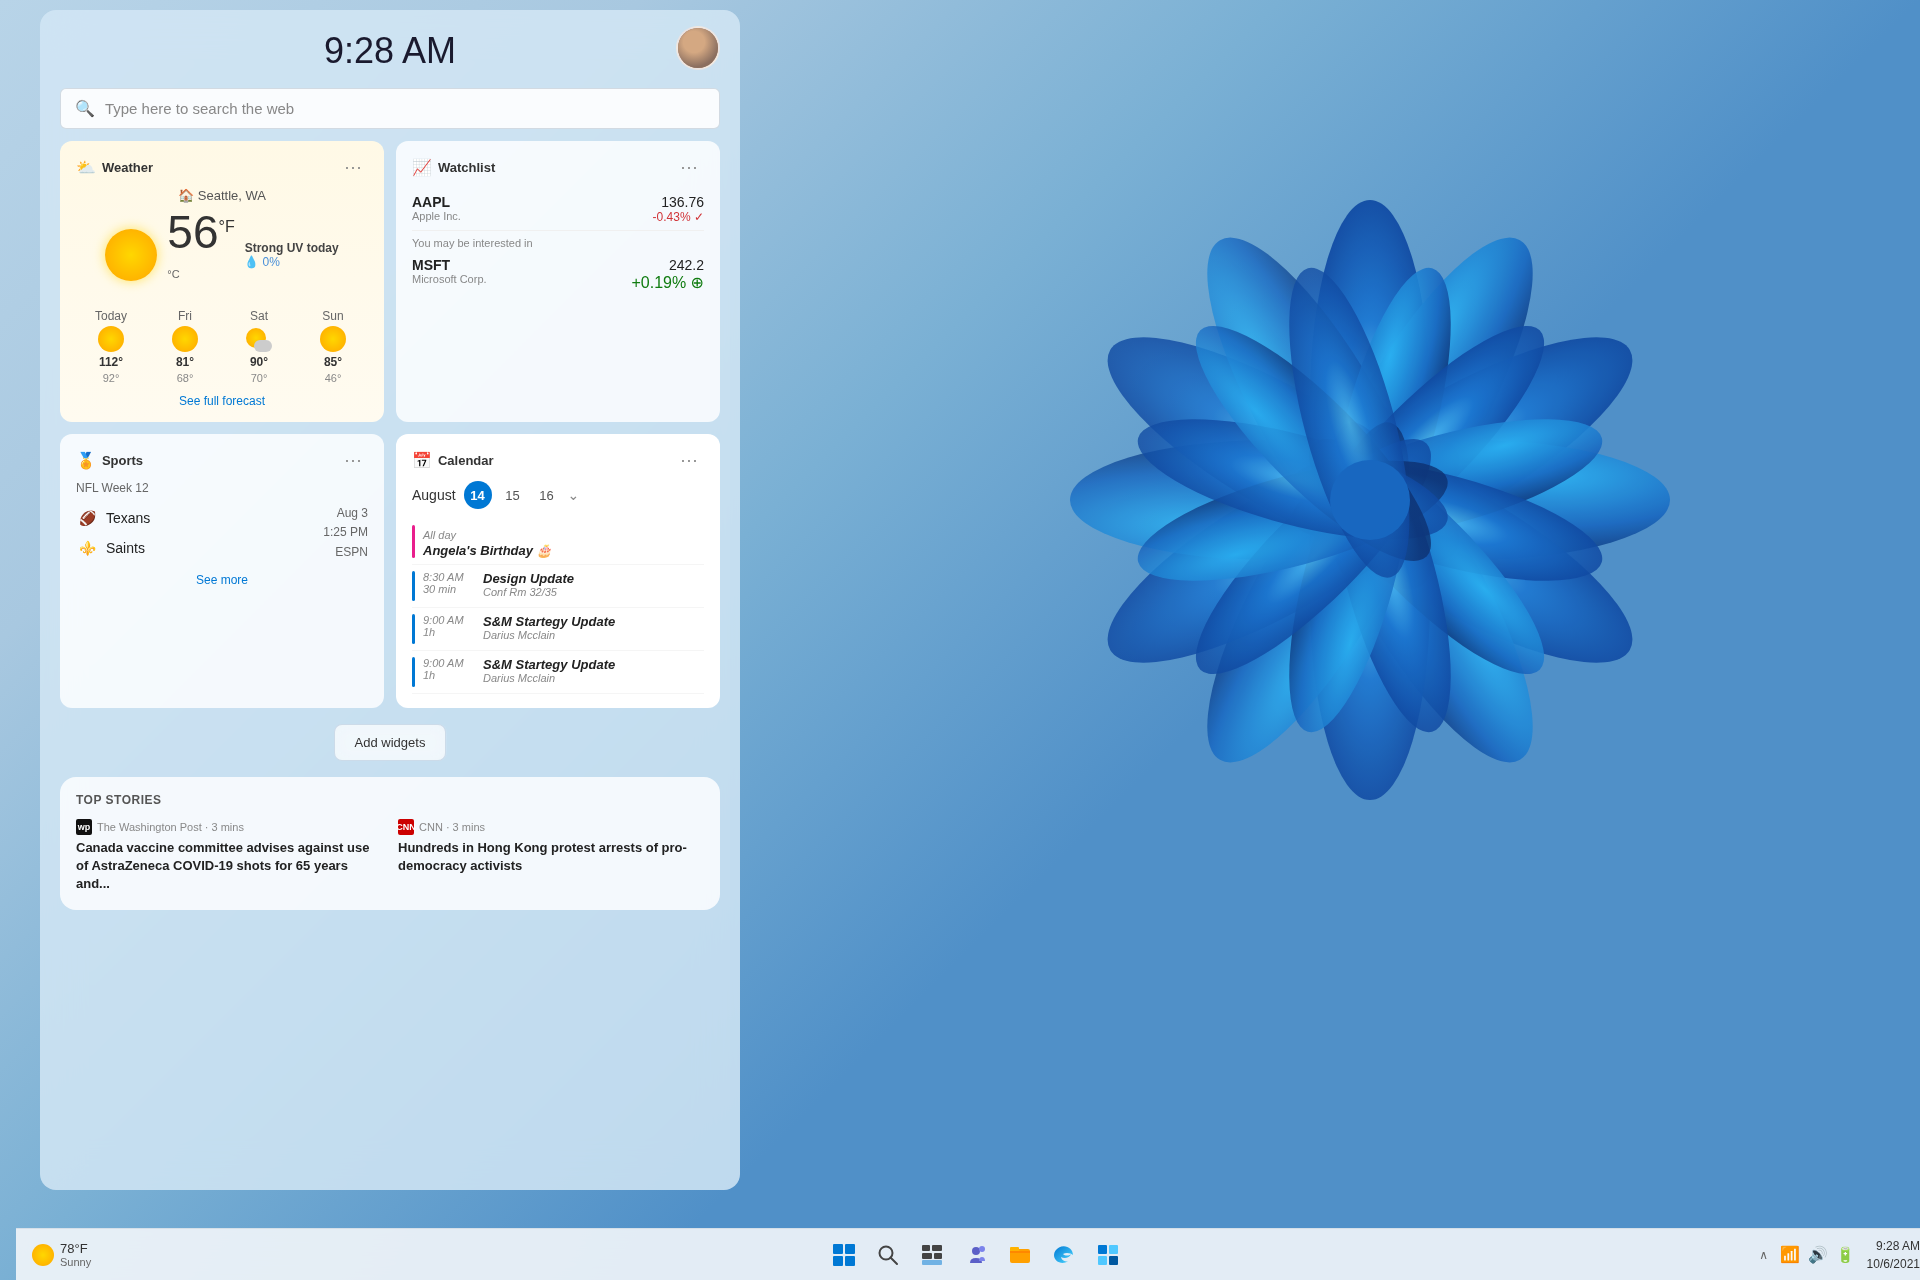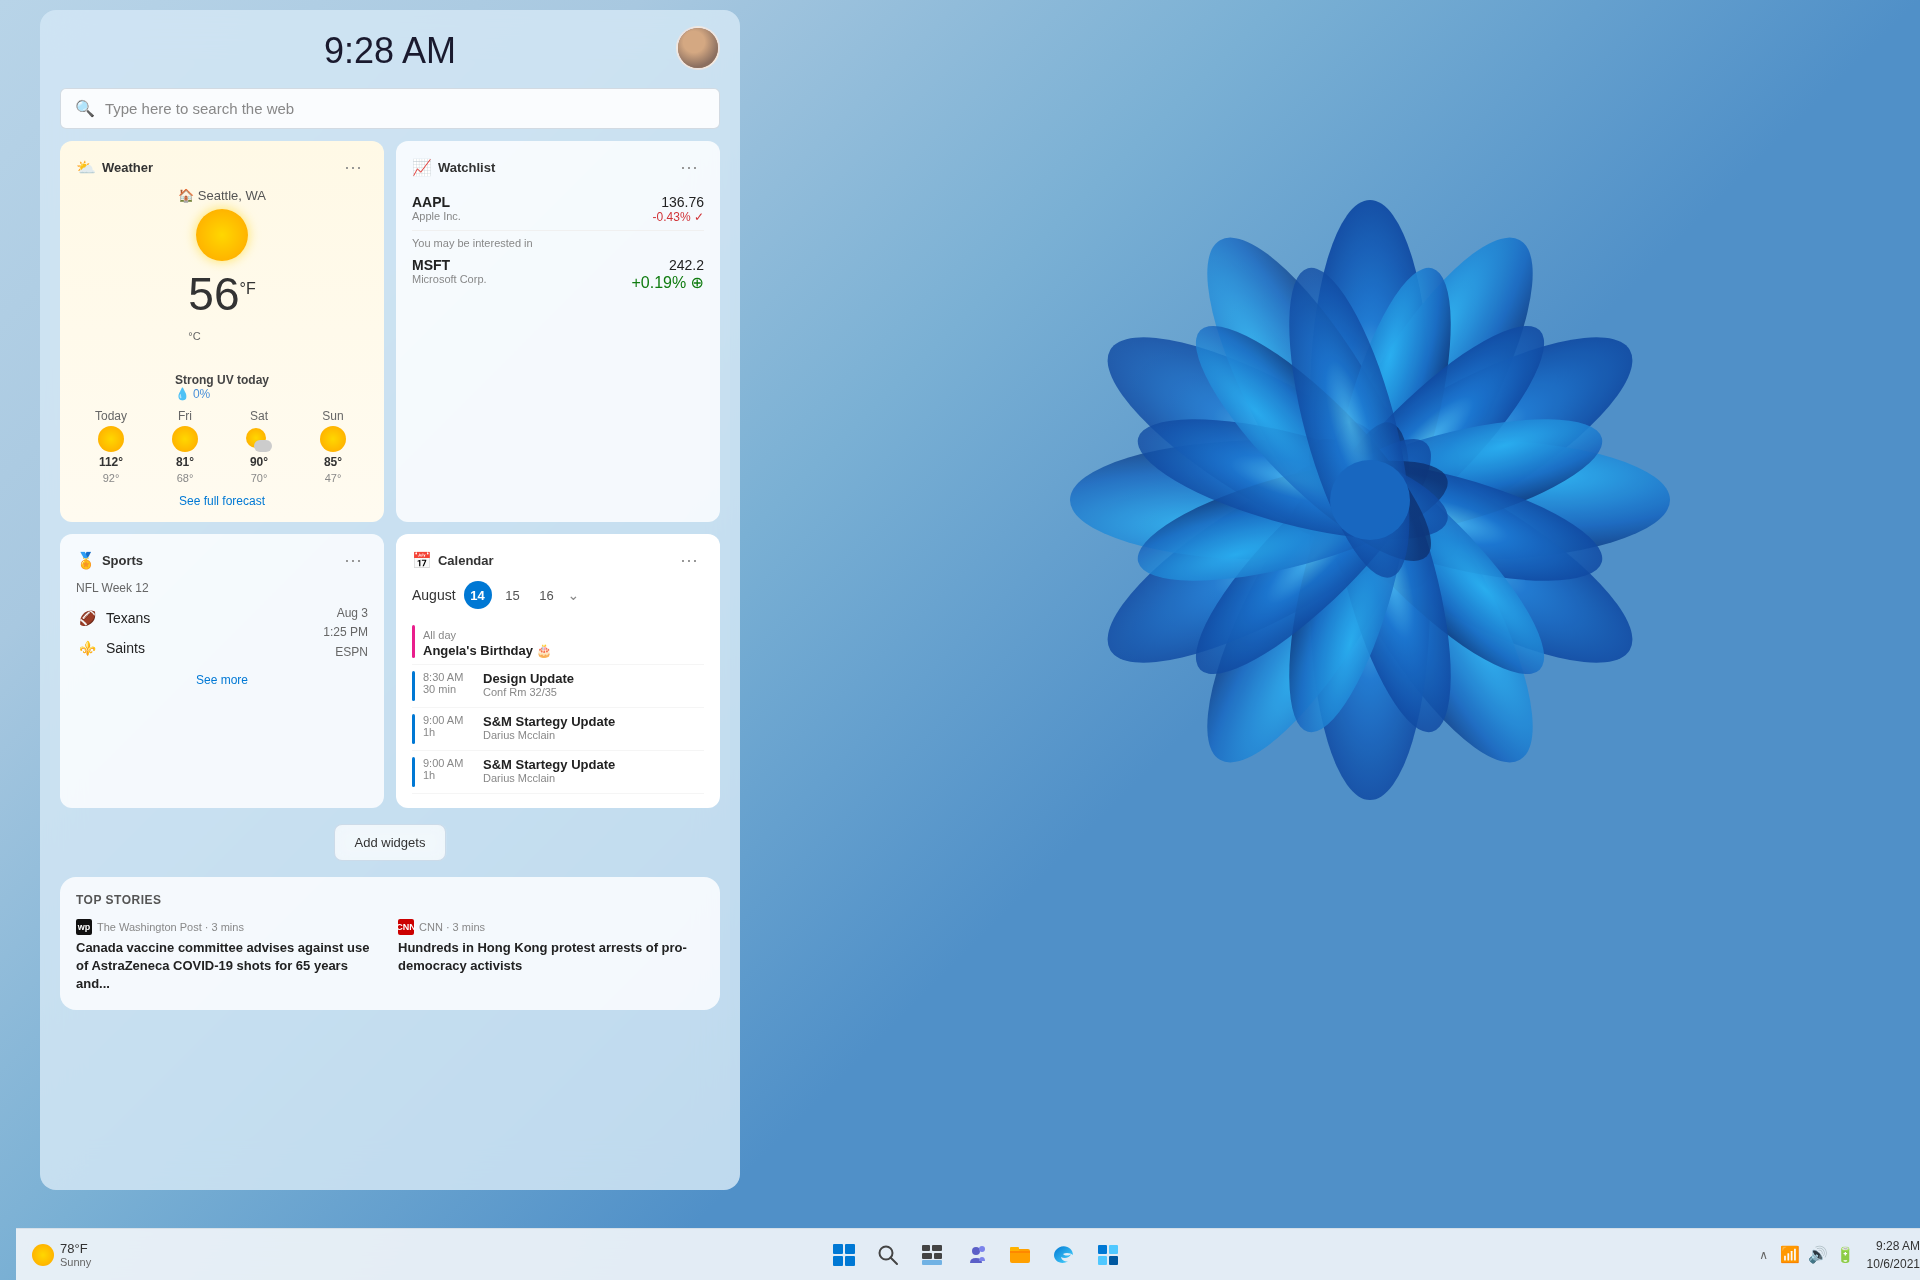--- a/index.html
+++ b/index.html
@@ -160,21 +160,20 @@
       text-align: center;
       margin-bottom: 6px;
     }
 
     .weather-main {
       display: flex;
       align-items: center;
       justify-content: center;
       gap: 10px;
       margin-bottom: 6px;
-      flex-direction: column;
     }
 
     .weather-icon-sun {
       width: 52px;
       height: 52px;
       background: radial-gradient(circle, #FFD700, #FFA500);
       border-radius: 50%;
       box-shadow: 0 0 12px #FFD70099;
       flex-shrink: 0;
     }
@@ -396,20 +395,21 @@
       font-size: 14px;
       cursor: pointer;
     }
 
     .cal-event {
       display: flex;
       align-items: flex-start;
       gap: 8px;
       padding: 6px 0;
       border-bottom: 1px solid #f5f5f5;
+      font-style: italic;
     }
 
     .cal-event-bar {
       width: 3px;
       border-radius: 2px;
       align-self: stretch;
       min-height: 30px;
     }
 
     .cal-event-bar-pink { background: #e91e8c; }
@@ -754,21 +754,21 @@
           <div class="forecast-day">
             <span class="forecast-label">Sat</span>
             <div class="forecast-partly"></div>
             <span class="forecast-high">90°</span>
             <span class="forecast-low">70°</span>
           </div>
           <div class="forecast-day">
             <span class="forecast-label">Sun</span>
             <div class="forecast-sun"></div>
             <span class="forecast-high">85°</span>
-            <span class="forecast-low">47°</span>
+            <span class="forecast-low">46°</span>
           </div>
         </div>
 
         <div class="see-forecast">See full forecast</div>
       </div>
 
       <div class="card watchlist-card">
         <div class="card-header">
           <div class="card-title-row">
             <span>📈</span>

